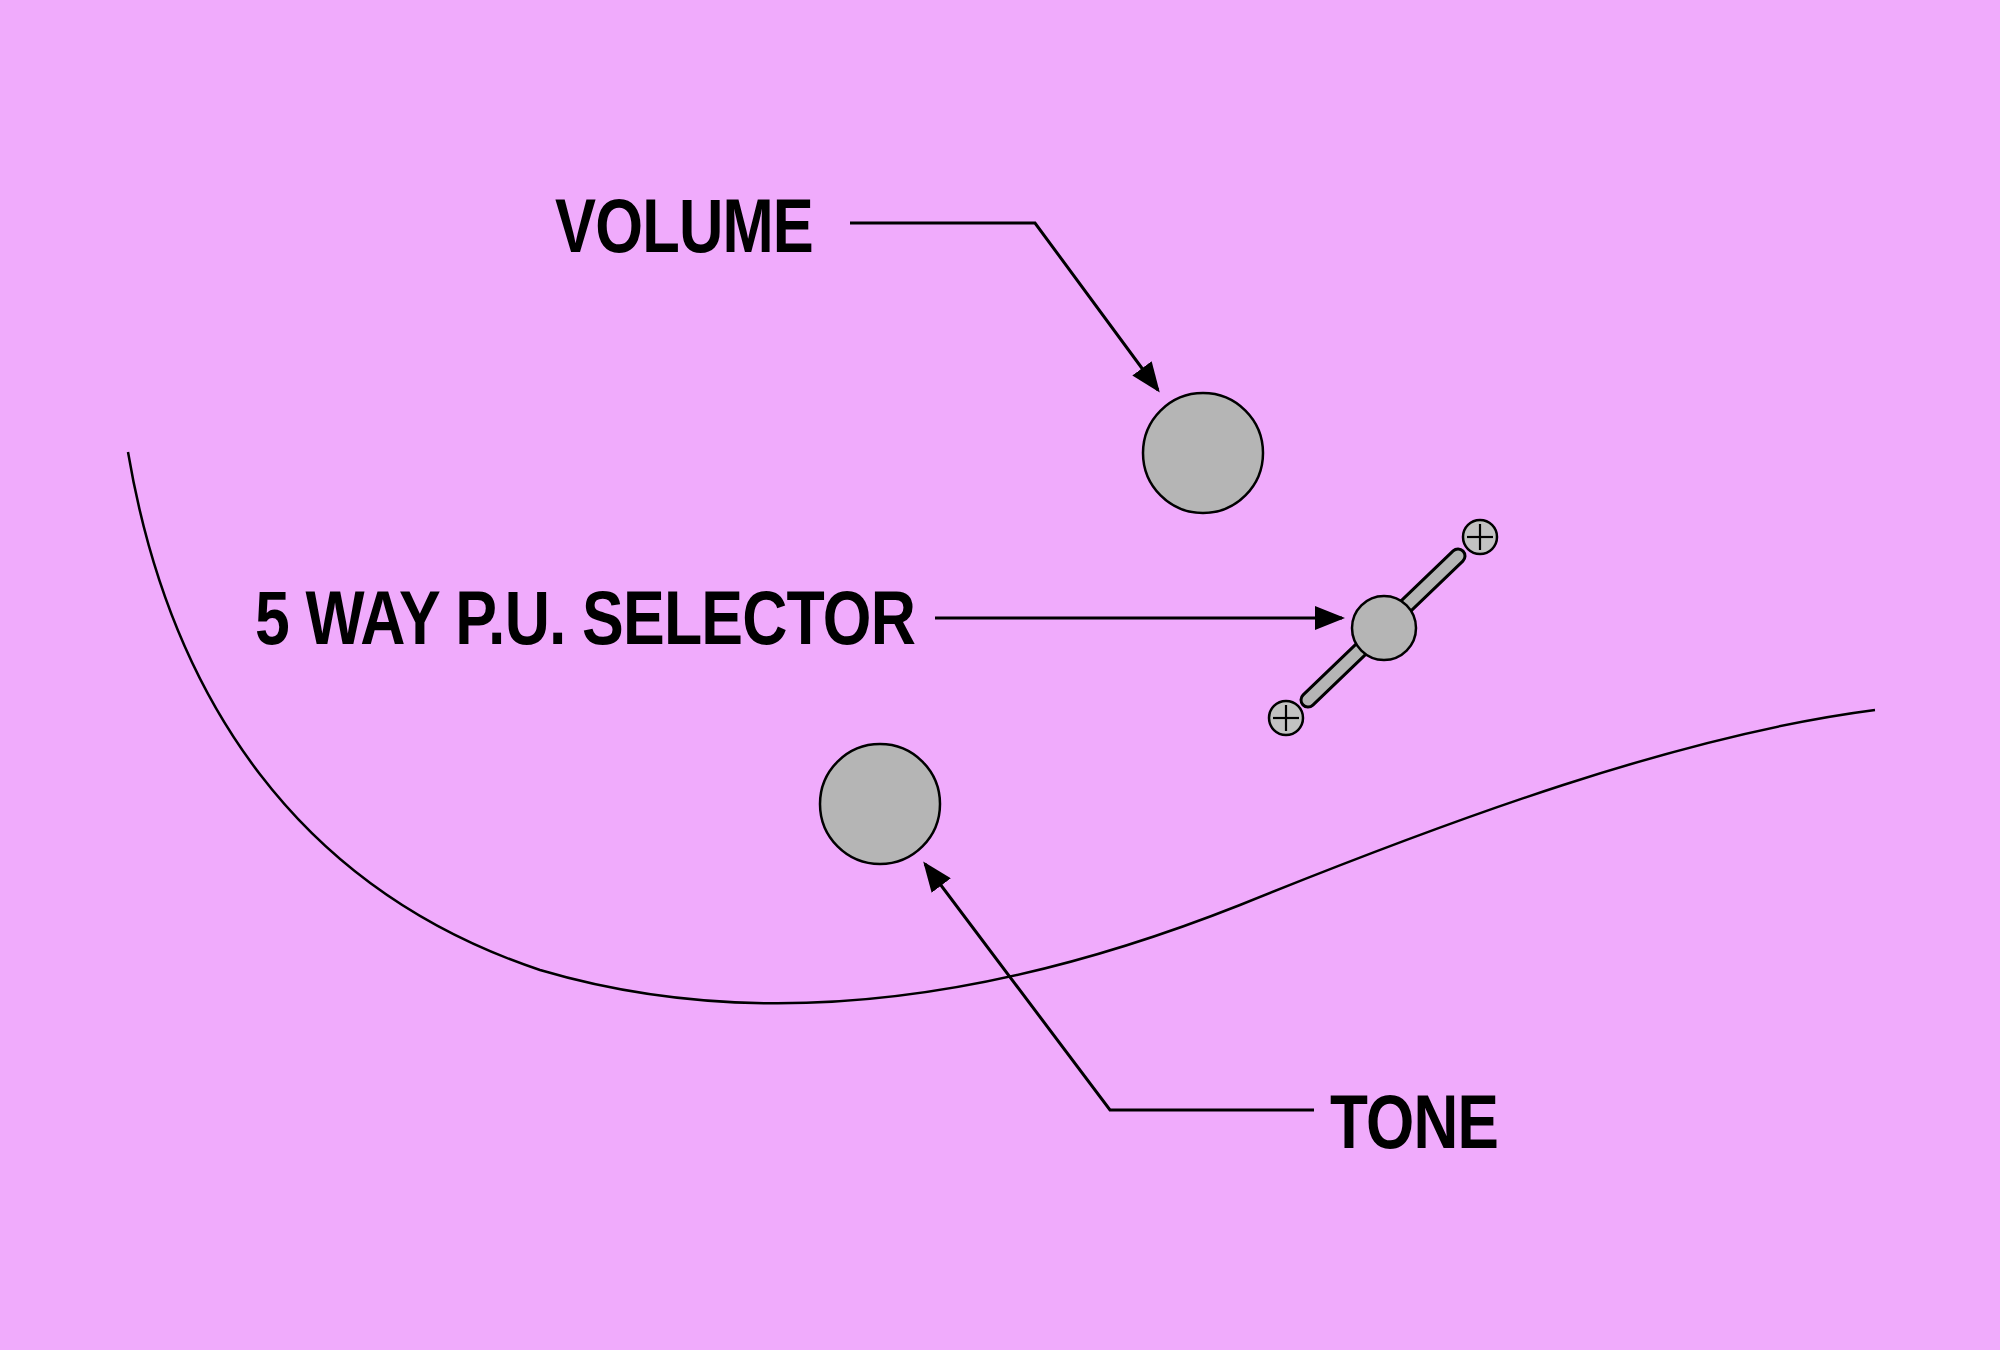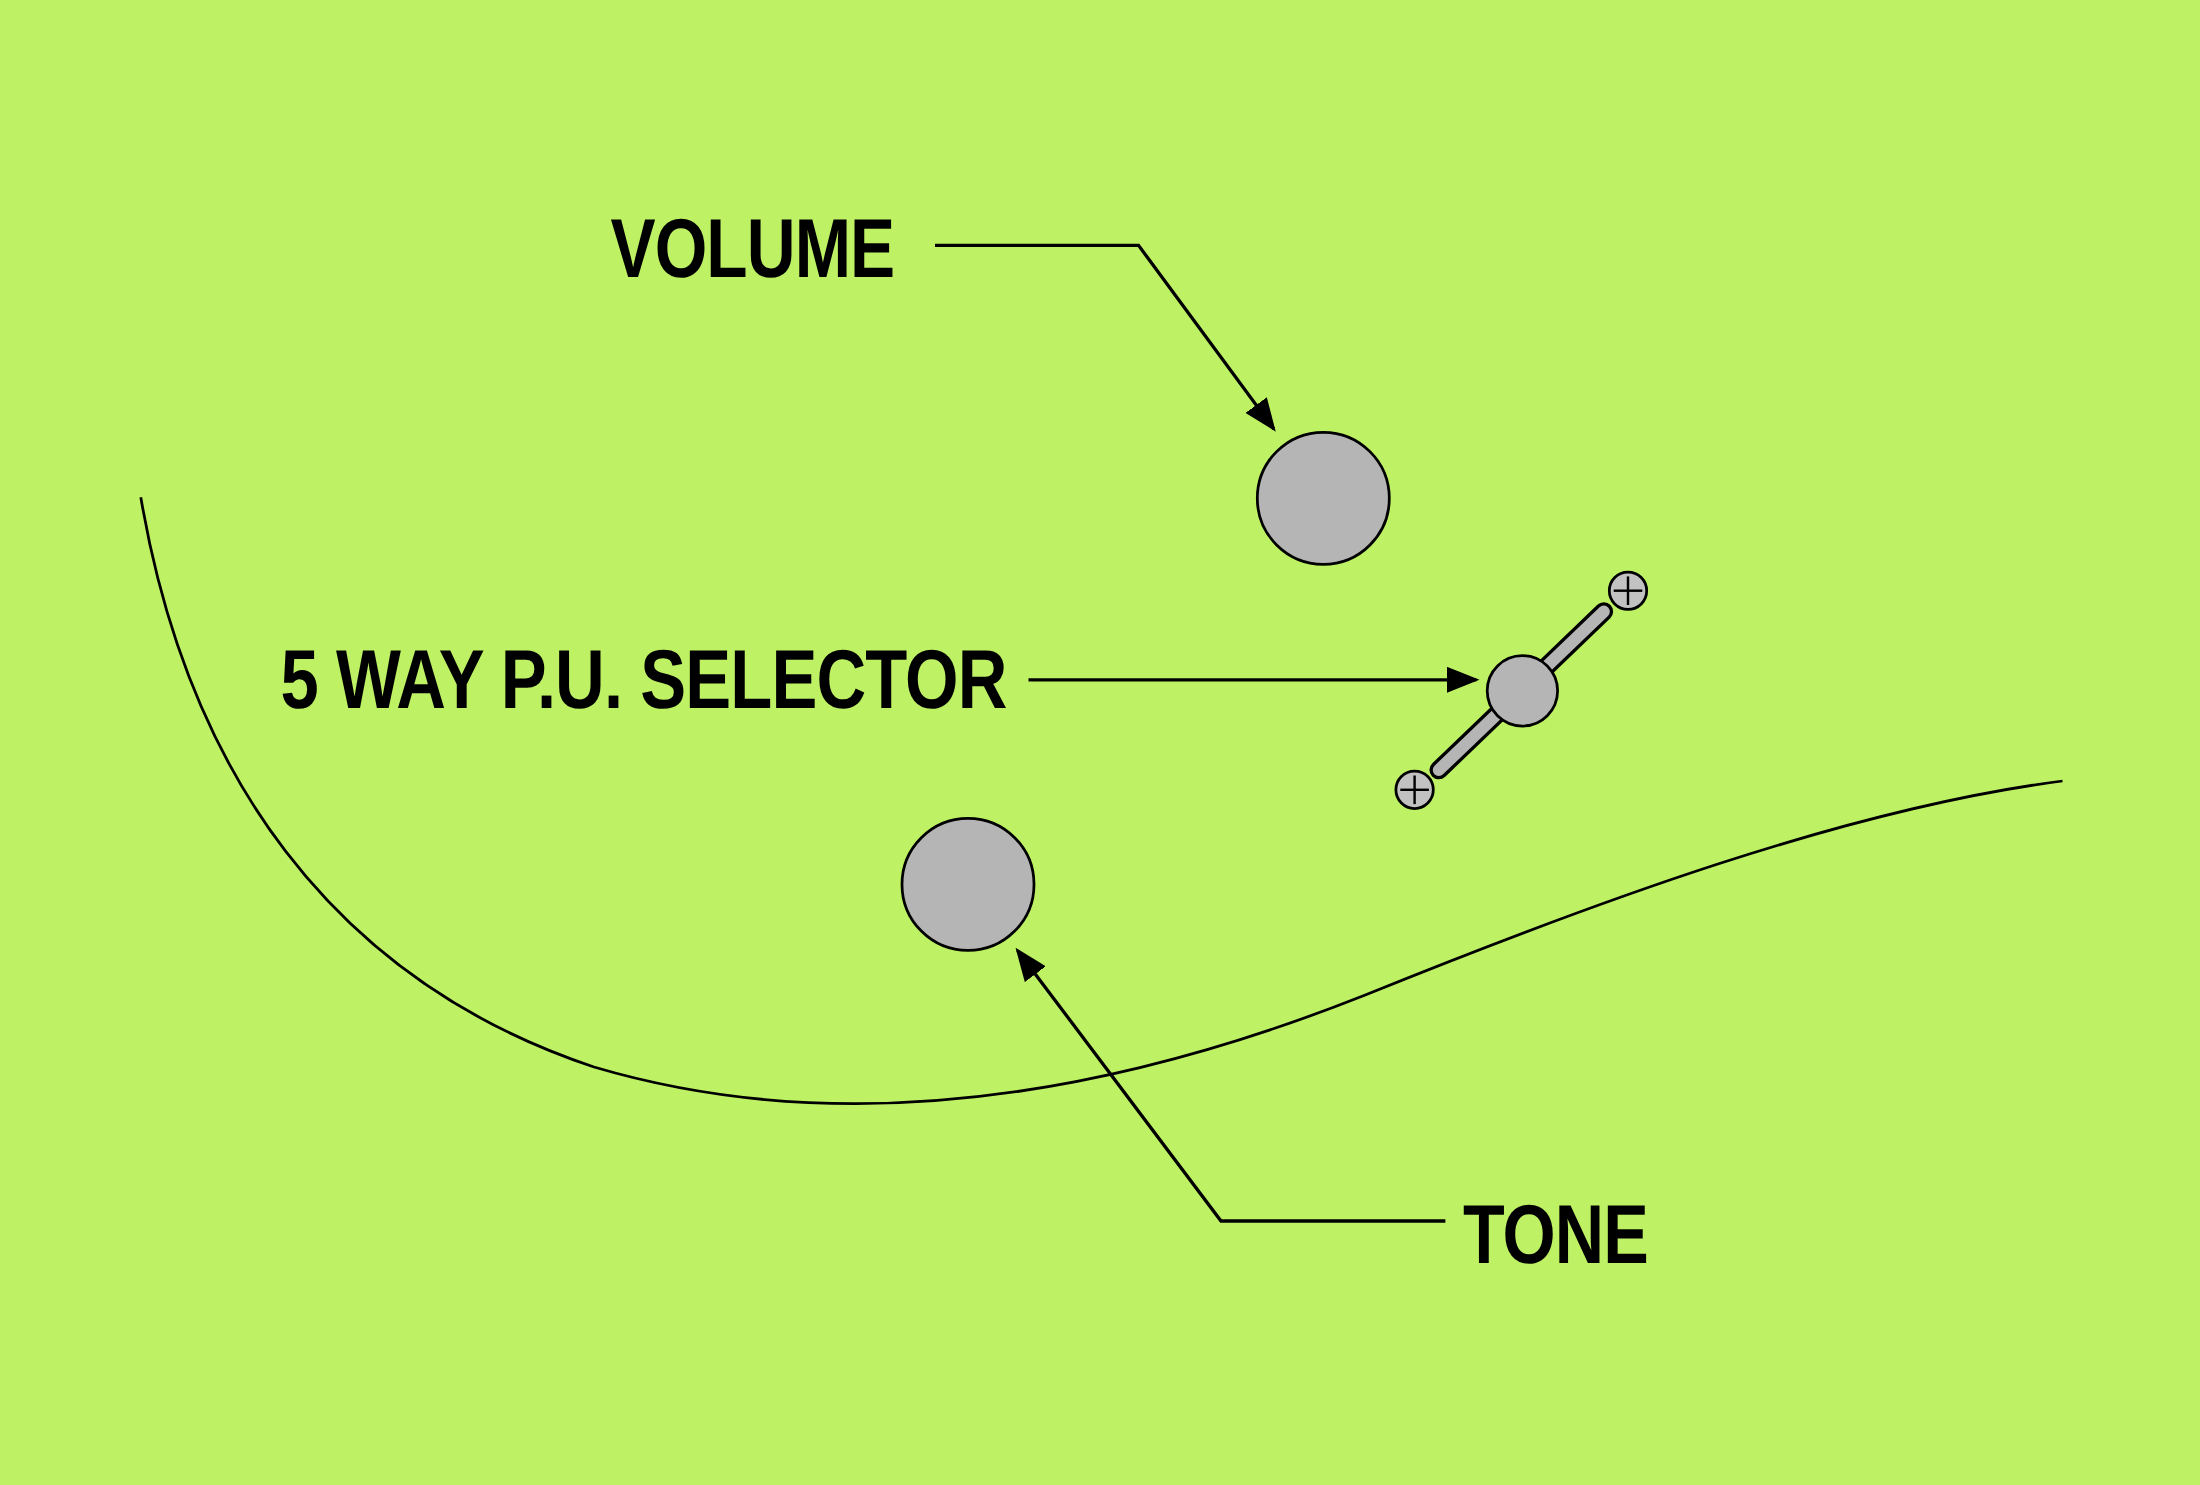--- a/index.html
+++ b/index.html
@@ -4,21 +4,21 @@
 <style>
   html, body {
     margin: 0;
     padding: 0;
     background: #ffffff;
   }
   .canvas {
     position: relative;
     width: 2000px;
     height: 1350px;
-    background: #bef264;
+    background: #f0abfc;
     overflow: hidden;
     font-family: "Liberation Sans", sans-serif;
     text-decoration: underline;
   }
   svg { display: block; }
   .diagram-label {
     font-family: "Liberation Sans", sans-serif;
     font-weight: bold;
     fill: #000000;
     letter-spacing: -1px;

